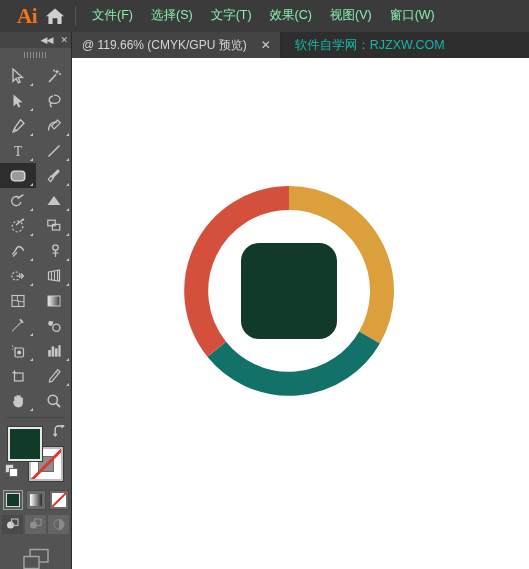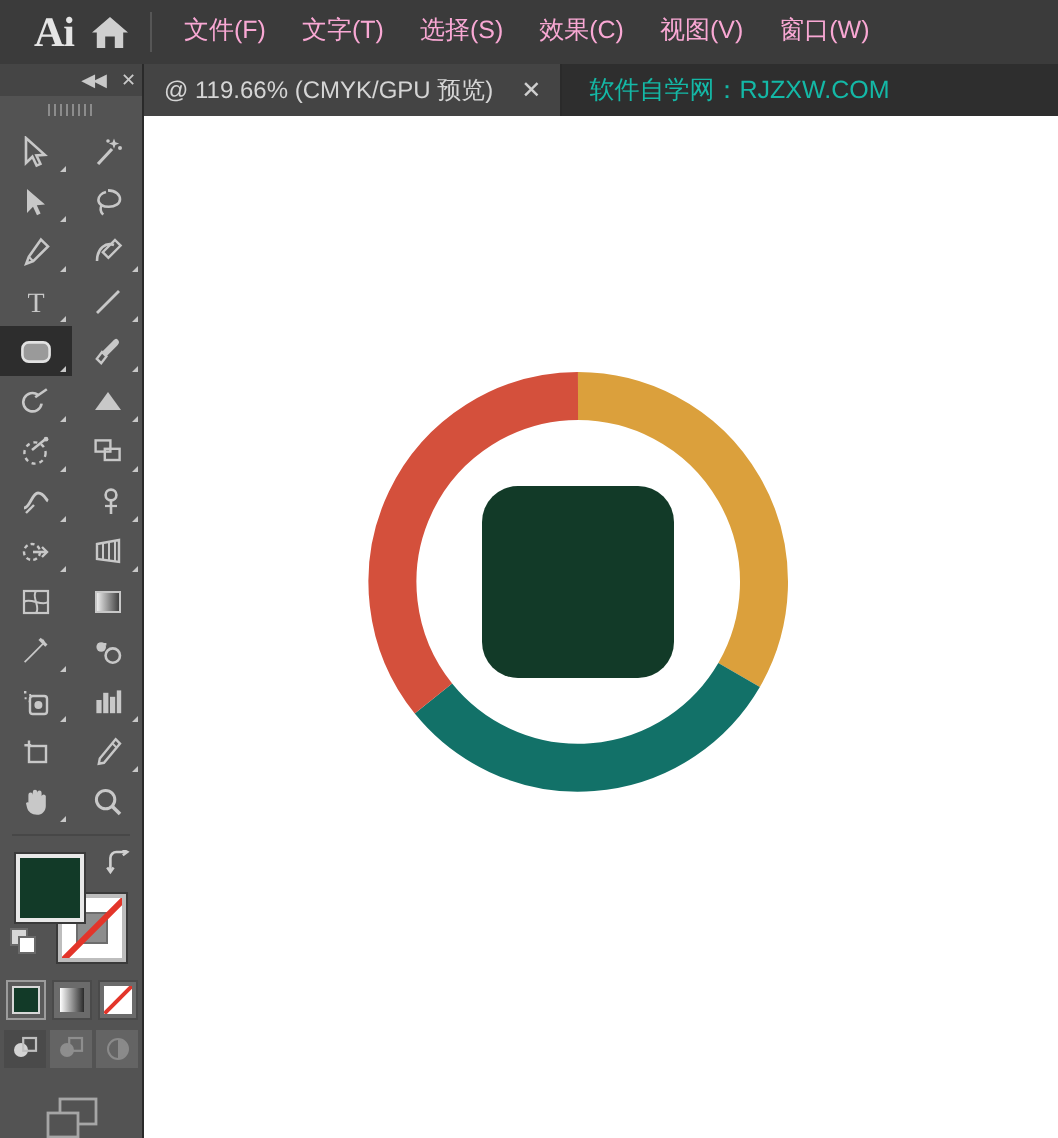--- a/index.html
+++ b/index.html
@@ -31,21 +31,21 @@
     display: flex;
     align-items: center;
     box-sizing: border-box;
   }
   .ai-logo {
     width: 38px;
     height: 32px;
     display: flex;
     align-items: center;
     justify-content: center;
-    color: #e5e5e5;
+    color: #f97316;
     font-family: "Liberation Serif", "DejaVu Serif", serif;
     font-size: 21px;
     font-weight: bold;
     letter-spacing: -0.5px;
     padding-left: 16px;
     box-sizing: border-box;
   }
   .home-btn {
     width: 34px;
     height: 32px;
@@ -58,21 +58,21 @@
     height: 20px;
     background: #565656;
     margin: 0 7px 0 3px;
   }
   .menu-items {
     display: flex;
     align-items: center;
     gap: 0px;
   }
   .menu-item {
-    color: #f9a8d4;
+    color: #86efac;
     font-size: 12.5px;
     padding: 4px 9px 5px 9px;
     white-space: nowrap;
     line-height: 1;
   }
 
   
   .tabbar {
     position: absolute;
     left: 0; top: 32px;
@@ -321,22 +321,22 @@
   <div class="menubar">
     <div class="ai-logo">Ai</div>
     <div class="home-btn">
       <svg width="20" height="18" viewBox="0 0 20 18" aria-hidden="true">
         <path d="M10 1.5 L19 9.2 L16.6 9.2 L16.6 17 L12.4 17 L12.4 11.2 L7.6 11.2 L7.6 17 L3.4 17 L3.4 9.2 L1 9.2 Z" fill="#cfcfcf"></path>
       </svg>
     </div>
     <div class="menu-sep"></div>
     <div class="menu-items">
       <div class="menu-item">文件(F)</div>
+      <div class="menu-item">选择(S)</div>
       <div class="menu-item">文字(T)</div>
-      <div class="menu-item">选择(S)</div>
       <div class="menu-item">效果(C)</div>
       <div class="menu-item">视图(V)</div>
       <div class="menu-item">窗口(W)</div>
     </div>
   </div>
 
   <div class="tabbar">
     <div class="doc-tab">
       <div class="doc-tab-title">@ 119.66% (CMYK/GPU 预览)</div>
       <div class="doc-tab-close">✕</div>

